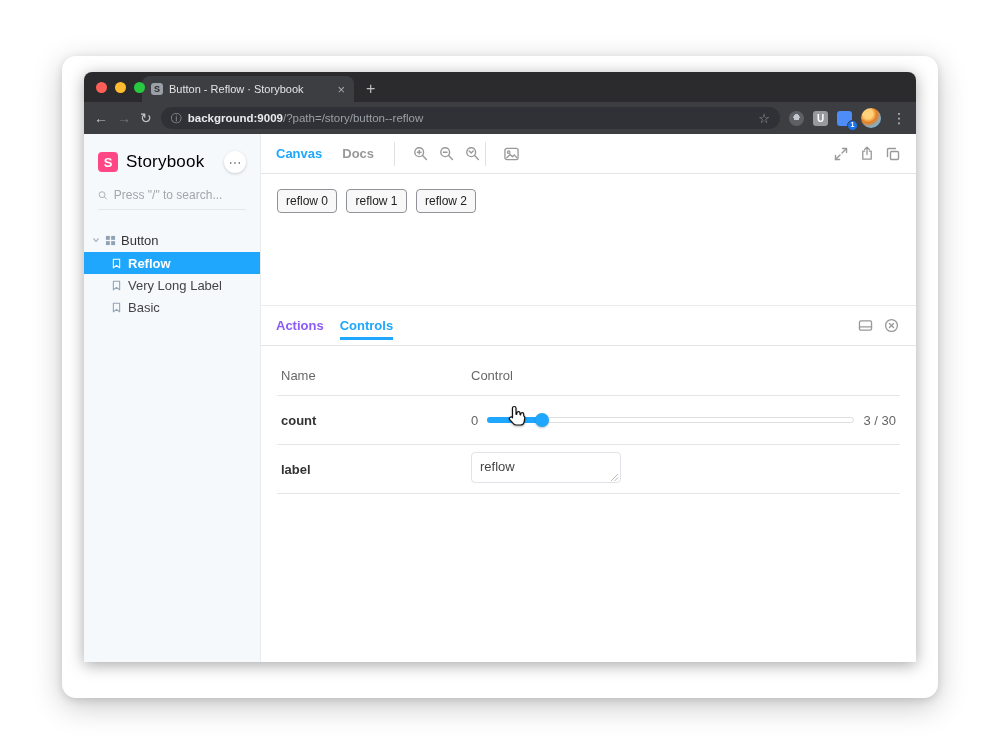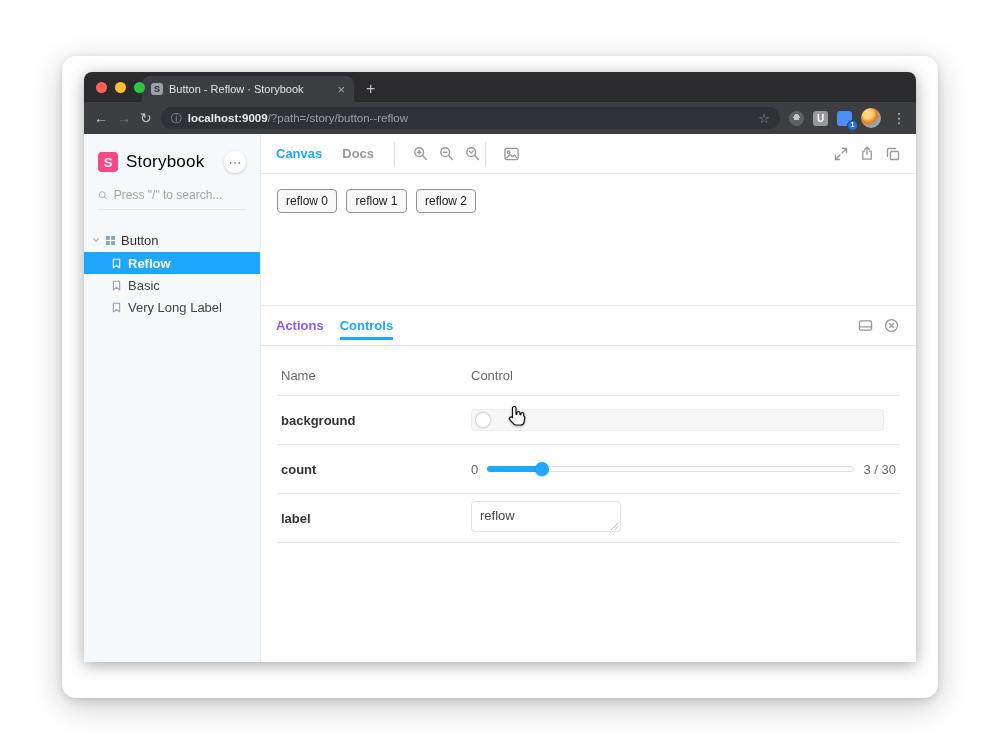--- a/index.html
+++ b/index.html
@@ -116,21 +116,21 @@
       </div>
       <span class="newtab">+</span>
     </div>
 
     <div class="toolbar">
       <span class="navbtn">←</span>
       <span class="navbtn dim">→</span>
       <span class="navbtn">↻</span>
       <div class="omnibox">
         <span class="info">ⓘ</span>
-        <span class="url"><b>localhost:9009</b><span>/?path=/story/button--reflow</span></span>
+        <span class="url"><b>background:9009</b><span>/?path=/story/button--reflow</span></span>
         <span class="star">☆</span>
       </div>
       <div class="ext-area">
         <span class="ext1"></span>
         <span class="ext2">U</span>
         <span class="ext3">
             <span class="badge">1</span>
           </span>
         <span class="avatar"></span>
         <span class="menu-dots">⋮</span>
@@ -172,29 +172,29 @@
                 </svg>
               </span>
             <span>Reflow</span>
           </div>
           <div class="story-row">
             <span class="bm">
                 <svg width="9" height="11" viewBox="0 0 10 12">
                   <path d="M1.5 1.2 H8.5 V10.8 L5 8.1 L1.5 10.8 Z" fill="none" stroke="currentColor" stroke-width="1.2" stroke-linejoin="round"></path>
                 </svg>
               </span>
-            <span>Basic</span>
+            <span>Very Long Label</span>
           </div>
           <div class="story-row">
             <span class="bm">
                 <svg width="9" height="11" viewBox="0 0 10 12">
                   <path d="M1.5 1.2 H8.5 V10.8 L5 8.1 L1.5 10.8 Z" fill="none" stroke="currentColor" stroke-width="1.2" stroke-linejoin="round"></path>
                 </svg>
               </span>
-            <span>Very Long Label</span>
+            <span>Basic</span>
           </div>
         </div>
       </aside>
 
       <section class="main">
 
         <div class="ptoolbar">
           <span class="ptab active">Canvas</span>
           <span class="ptab">Docs</span>
           <span class="vsep"></span>
@@ -277,26 +277,20 @@
                 </svg>
               </span>
           </div>
 
           <div class="ctable">
             <div class="thead">
               <span>Name</span>
               <span>Control</span>
             </div>
 
-            <div class="trow">
-              <span class="tname">background</span>
-              <div class="color-ctl">
-                <span class="color-swatch"></span>
-              </div>
-            </div>
 
             <div class="trow">
               <span class="tname">count</span>
               <div class="range-ctl">
                 <span class="range-min">0</span>
                 <span class="range-track-wrap">
                   <span class="range-track"></span>
                   <span class="range-fill" style="width: 15%;"></span>
                   <span class="range-thumb" style="left: calc(15% - 7px);"></span>
                 </span>

